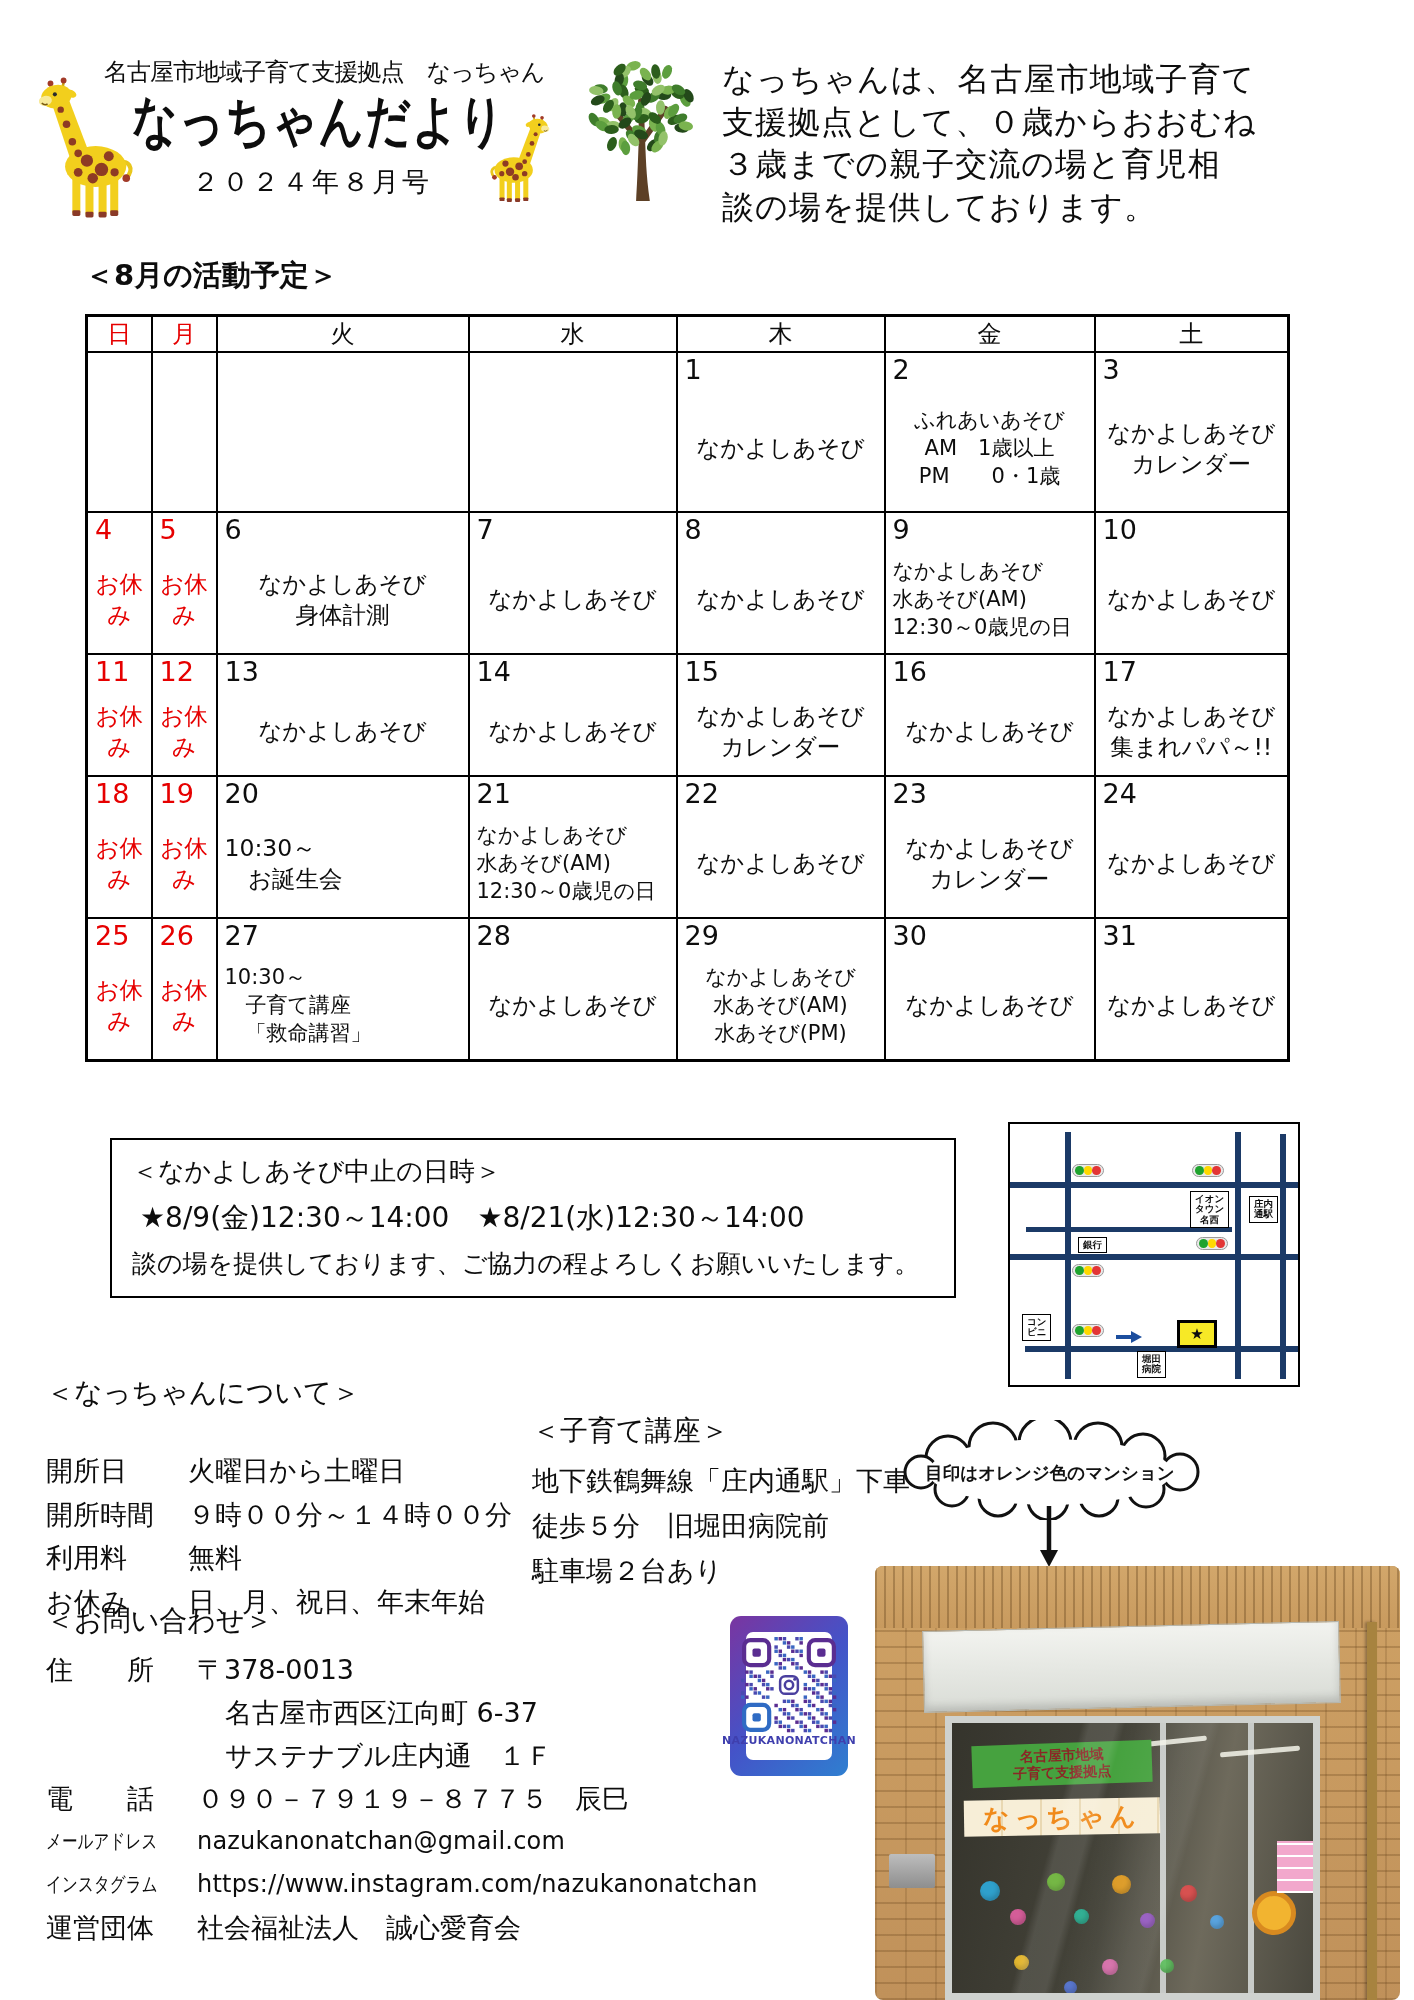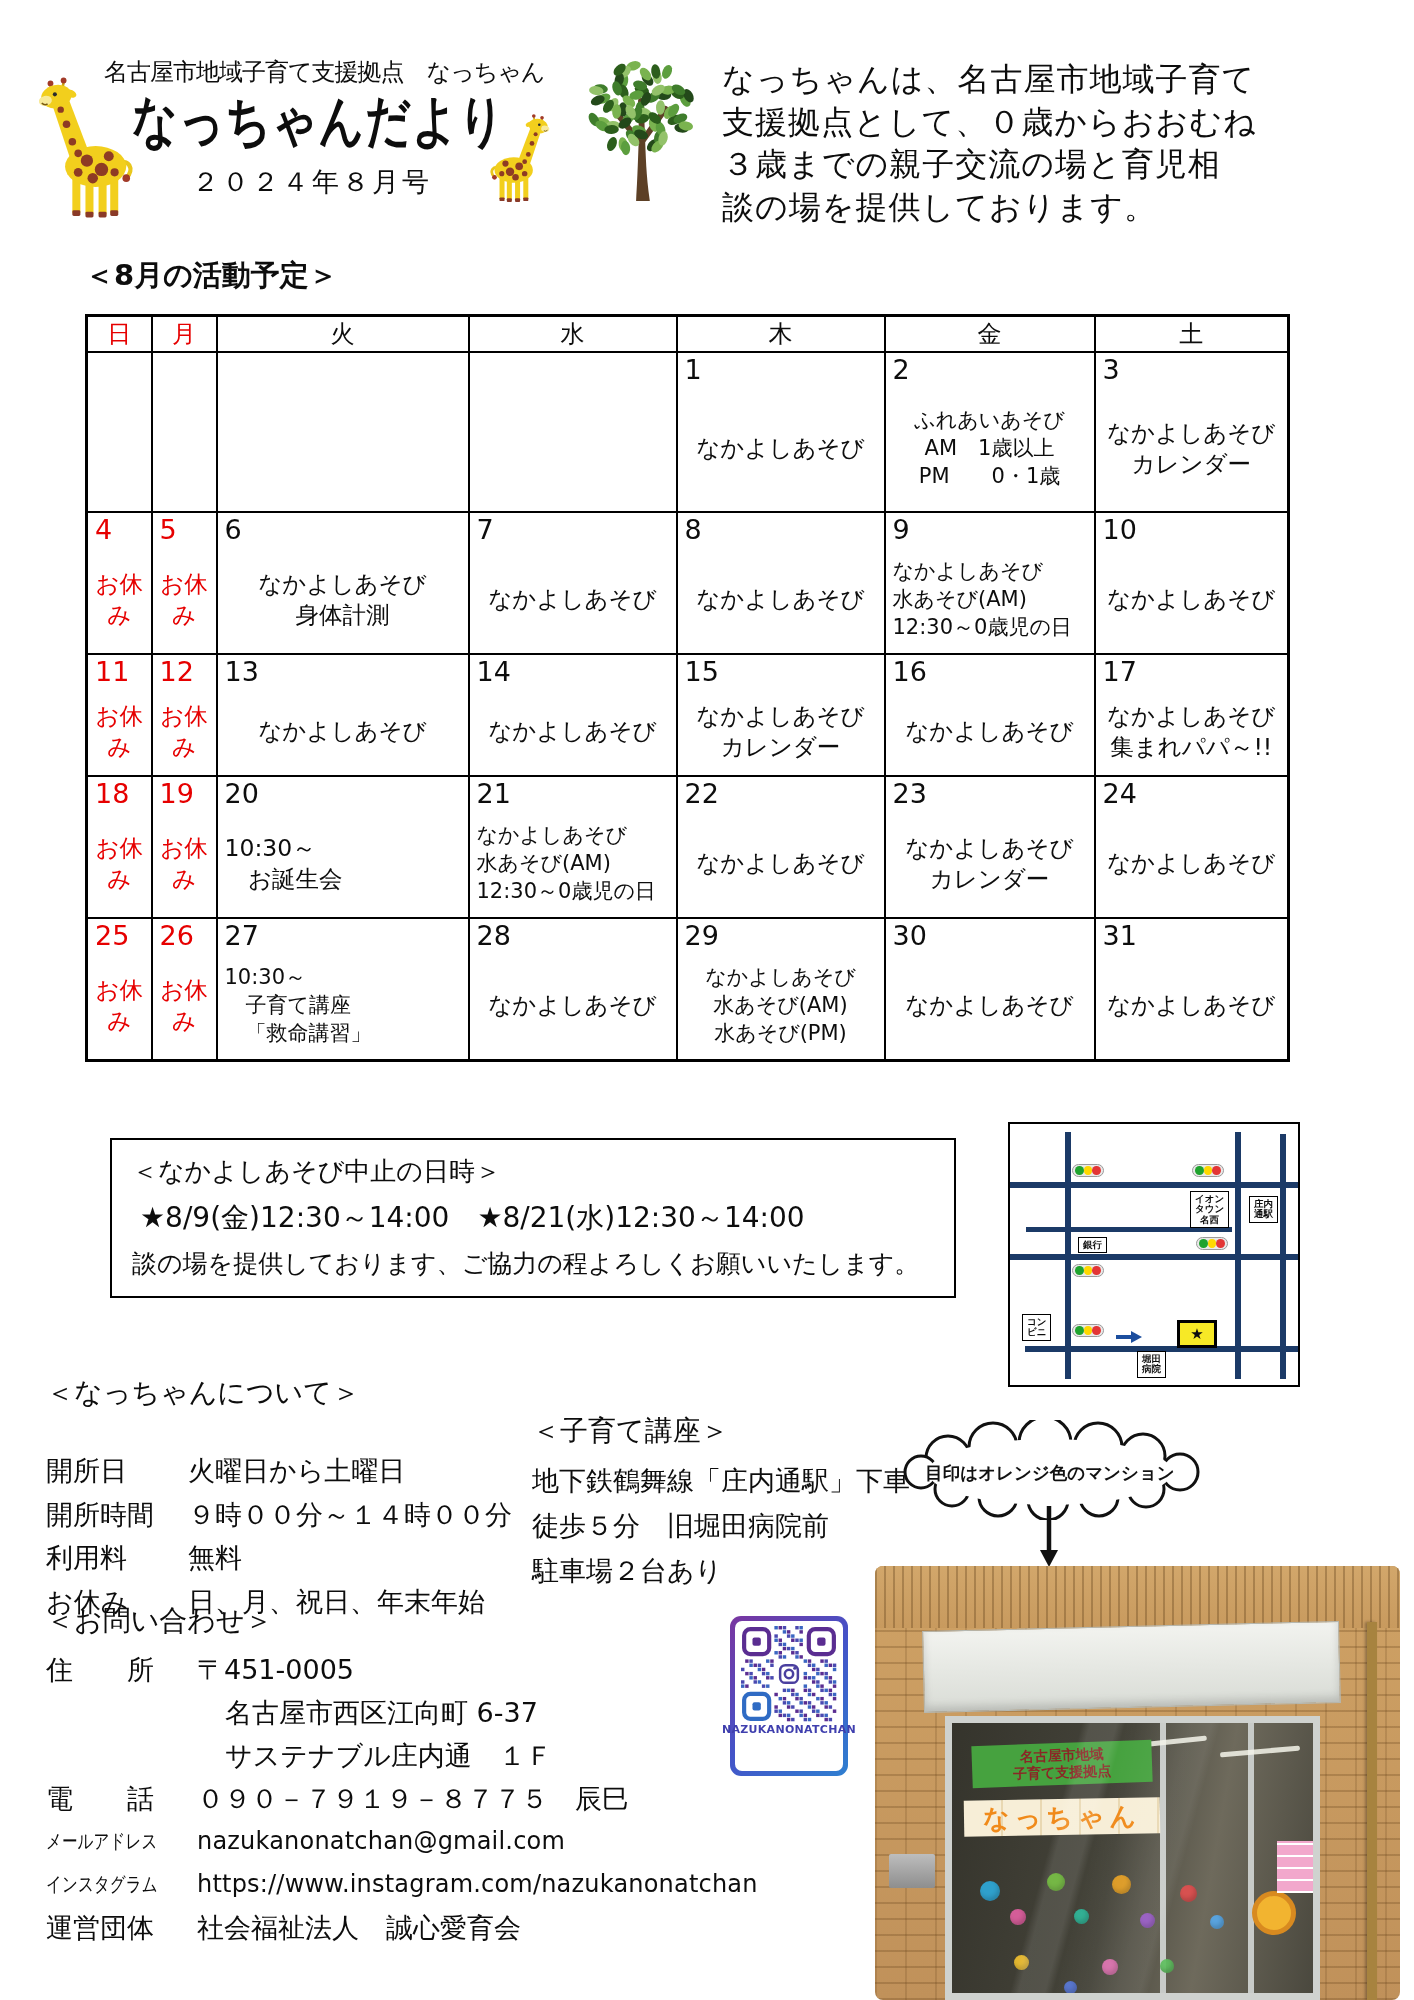--- a/index.html
+++ b/index.html
@@ -58,21 +58,21 @@
   .access-lines{left:532px;top:1458px;font-size:27px;line-height:45px;}
   .contact-rows{left:46px;top:1648px;}
   .contact-row{display:flex;font-size:27px;}
   .c-label{width:151px;flex:none;line-height:43px;}
   .c-label.narrow{font-size:20px;transform:scaleX(.78);transform-origin:0 50%;}
   .vals div{line-height:43px;}
   .vals div + div{margin-left:28px;}
   .vals div.latin{font-size:24px;letter-spacing:.2px;text-align:center;}
 
   
-  .qr{left:730px;top:1616px;width:118px;height:160px;border-radius:11px;box-sizing:border-box;padding:5px;
+  .qr{left:730px;top:1616px;width:118px;height:160px;border-radius:11px;box-sizing:border-box;padding:16px;
       background:linear-gradient(135deg,#7a35a0,#4453c8,#2f7fd0);}
   .qr-inner{width:100%;height:100%;background:#fff;border-radius:7px;display:flex;flex-direction:column;align-items:center;justify-content:flex-start;}
   .qr-caption{font-size:11px;font-weight:bold;color:#3f3fae;letter-spacing:.3px;margin-top:1px;}
 
   
   .bubble{left:888px;top:1420px;width:330px;height:100px;}
   .bubble text{font-size:17.5px;font-weight:bold;}
   .down-arrow{left:1036px;top:1506px;}
 
   
@@ -589,21 +589,21 @@
   <div class="abs sec-title" style="left:532px;top:1412px">＜子育て講座＞</div>
   <div class="abs access-lines pre">地下鉄鶴舞線「庄内通駅」下車
 徒歩５分　旧堀田病院前
 駐車場２台あり</div>
 
   <div class="abs sec-title" style="left:46px;top:1602px">＜お問い合わせ＞</div>
   <div class="abs contact-rows" id="contact-rows">
       <div class="contact-row">
         <div class="c-label">住　　所</div>
         <div class="vals">
-          <div>〒451-0005</div>
+          <div>〒378-0013</div>
           <div>名古屋市西区江向町 6-37</div>
           <div>サステナブル庄内通　１Ｆ</div>
         </div>
       </div>
       <div class="contact-row">
         <div class="c-label">電　　話</div>
         <div class="vals">
           <div>０９０－７９１９－８７７５　辰巳</div>
         </div>
       </div>

